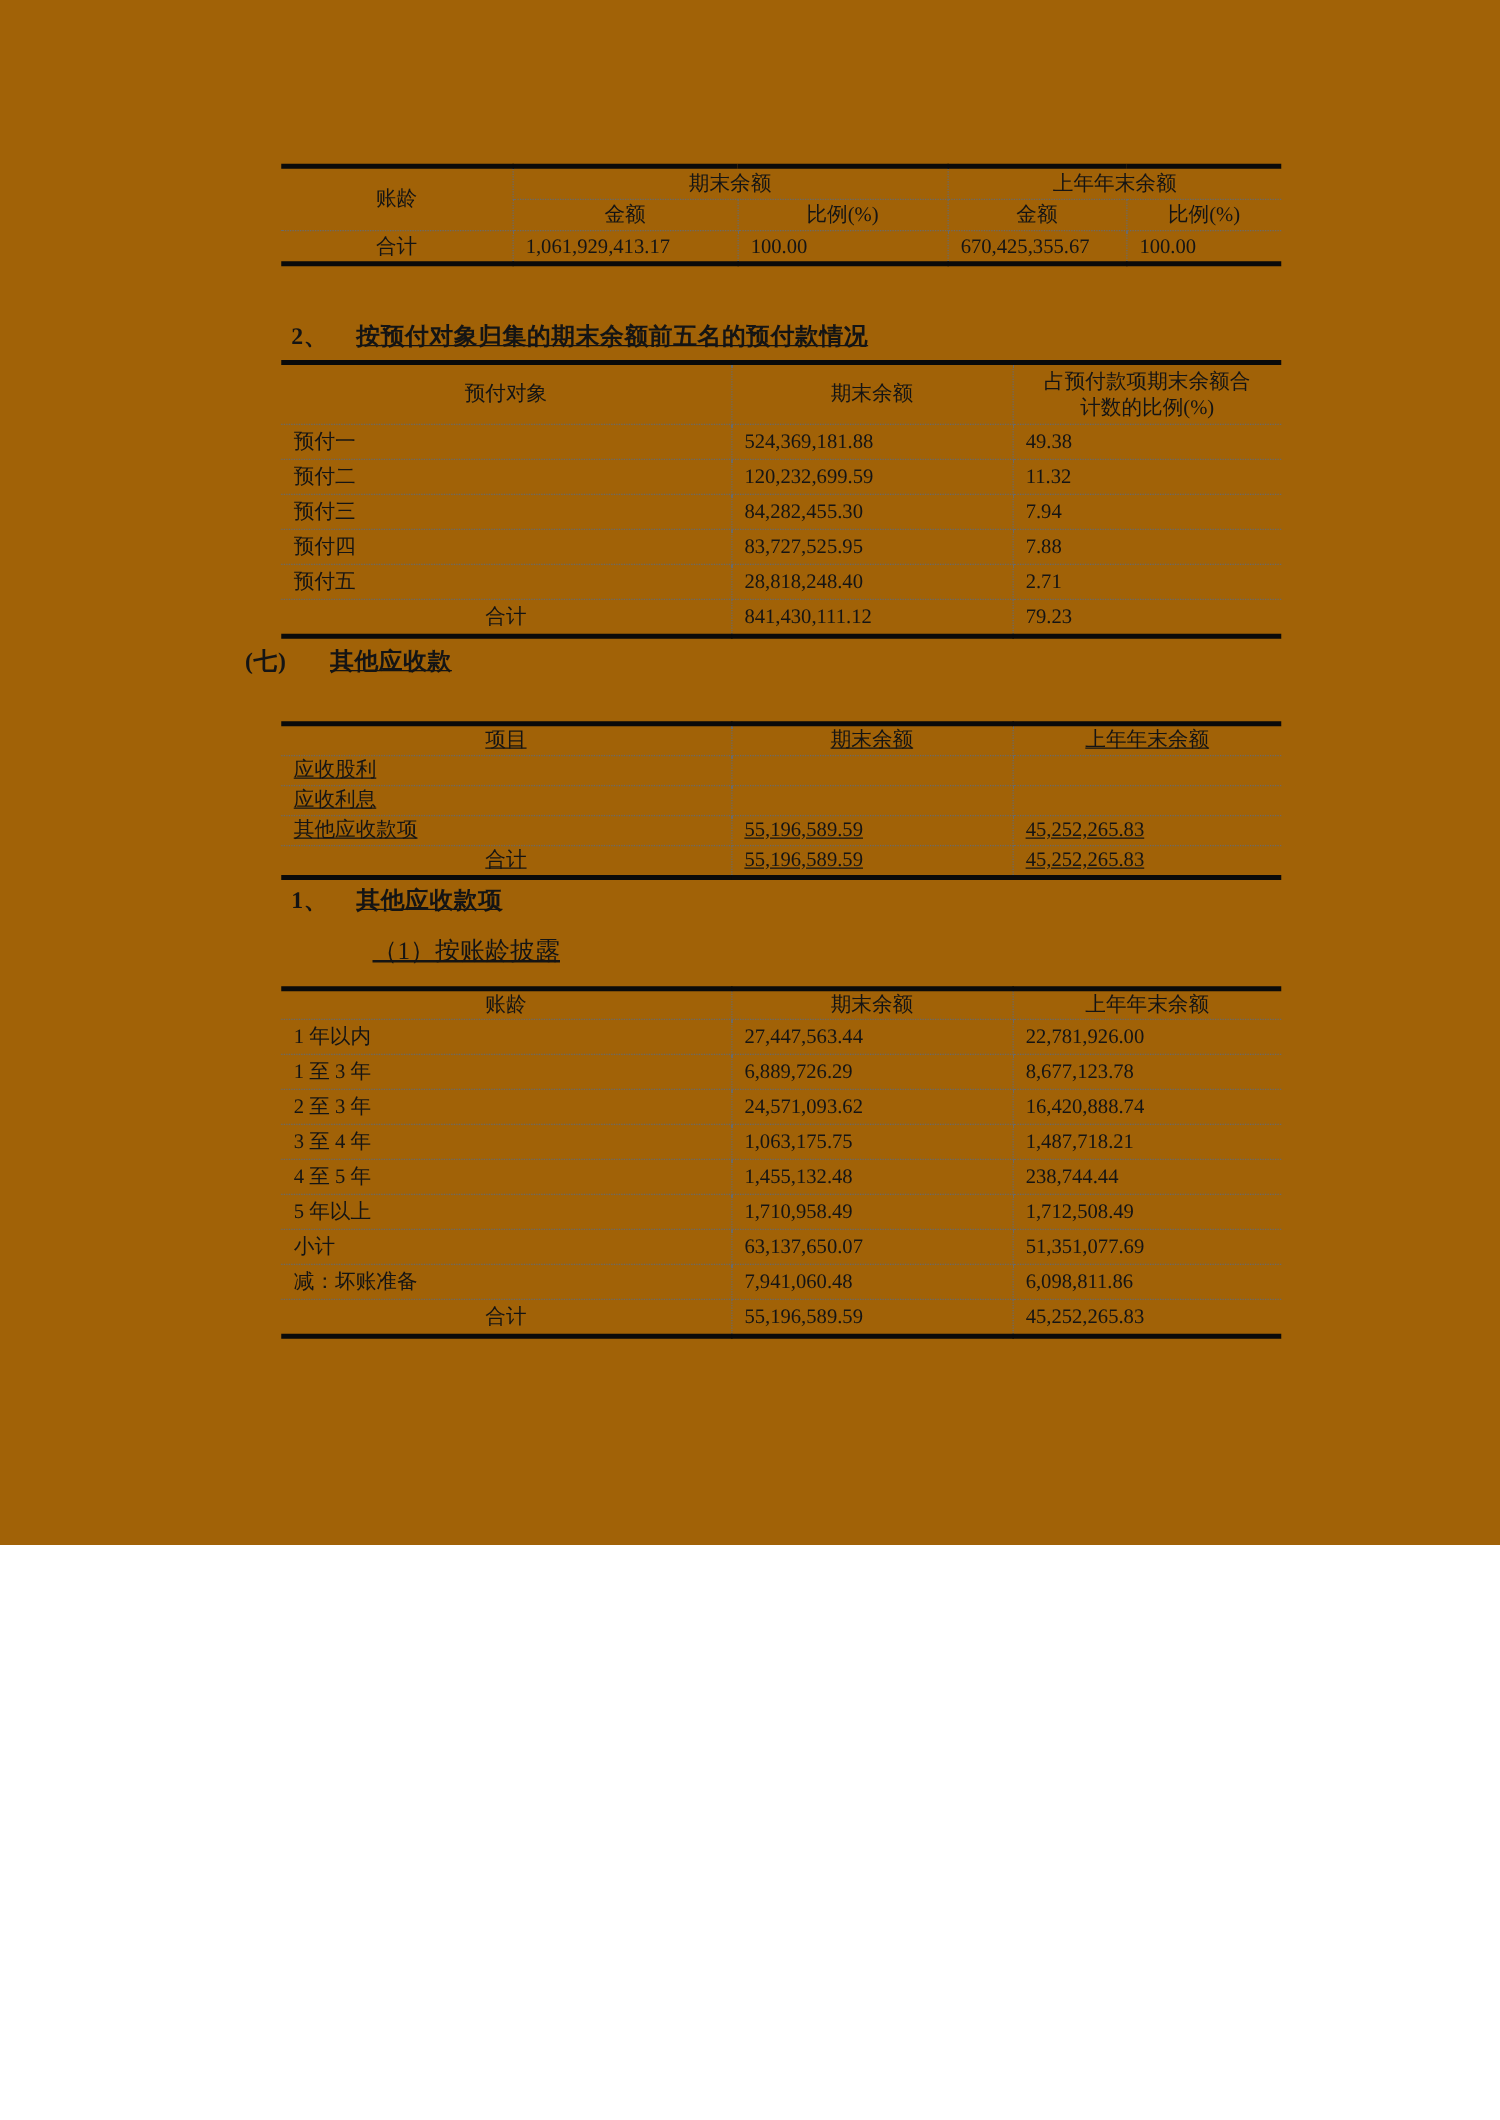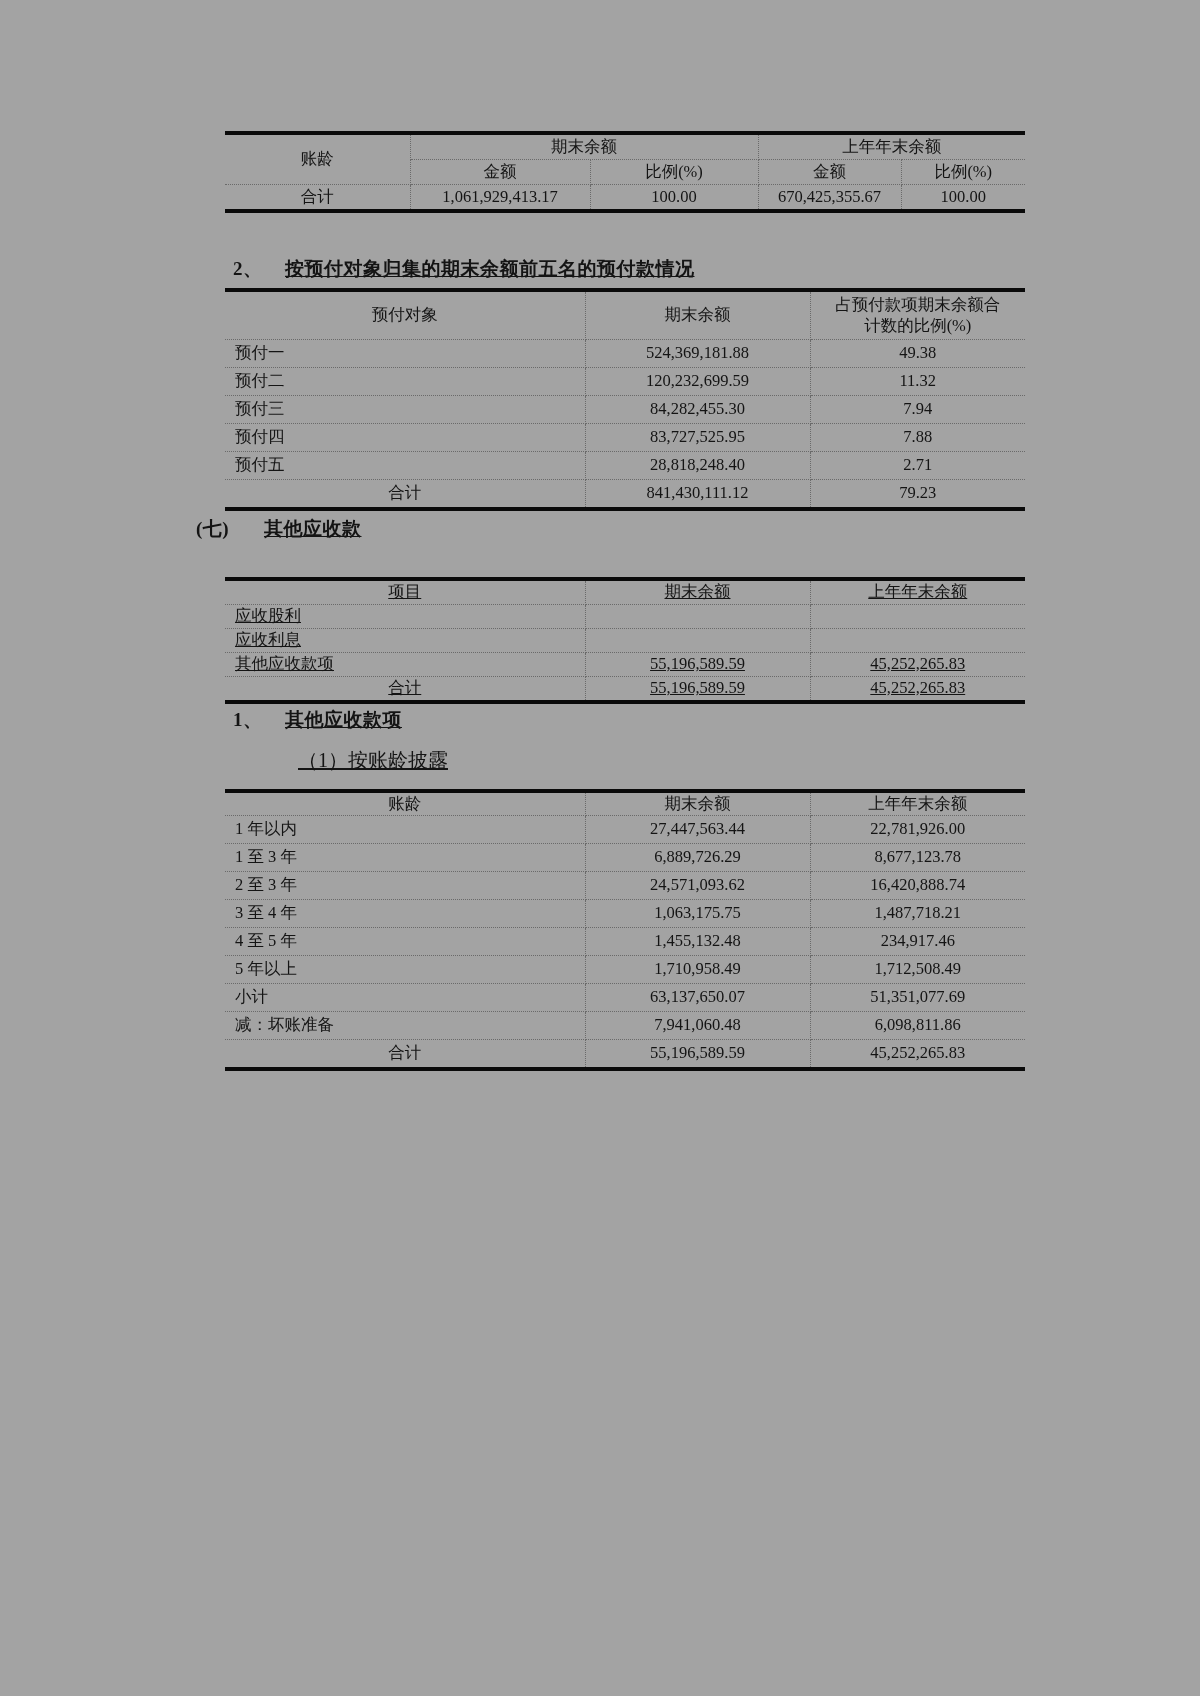--- a/index.html
+++ b/index.html
@@ -1,20 +1,20 @@
 <!DOCTYPE html>
 <html><head>
 <meta charset="utf-8">
 <style>
   html,body{margin:0;padding:0;background:#ffffff;}
   .page{
     position:relative;
     width:1200px;
-    height:1696px;
-    background:#a3a3a3;
+    height:1236px;
+    background:#a16207;
     font-family:"Liberation Serif","DejaVu Serif",serif;
     color:#141414;
     overflow:hidden;
   }
   
   table.fin{
     position:absolute;
     border-collapse:collapse;
     table-layout:fixed;
     width:800px;
@@ -28,21 +28,21 @@
     height:26px;
     line-height:1.25;
     vertical-align:middle;
     overflow:hidden;
     white-space:nowrap;
   }
   table.fin td:first-child{border-left:none;}
   table.fin td:last-child{border-right:none;}
   td.hd{text-align:center;}
   td.lbl{text-align:left;padding-left:9px;}
-  td.num{text-align:center;padding-right:10px;}
+  td.num{text-align:left;padding-right:10px;}
   td.ctr{text-align:center;}
   
   #table1{left:225px;top:131px;}
   #table1 td{height:24px;}
   #table2{left:225px;top:288px;}
   #table2 td{height:27px;}
   #table3{left:225px;top:577px;text-decoration:underline;}
   #table3 td{height:23px;}
   #table4{left:225px;top:789px;}
   #table4 td{height:27px;}
@@ -223,21 +223,21 @@
       <td class="num">16,420,888.74</td>
     </tr>
     <tr>
       <td class="lbl">3 至 4 年</td>
       <td class="num">1,063,175.75</td>
       <td class="num">1,487,718.21</td>
     </tr>
     <tr>
       <td class="lbl">4 至 5 年</td>
       <td class="num">1,455,132.48</td>
-      <td class="num">234,917.46</td>
+      <td class="num">238,744.44</td>
     </tr>
     <tr>
       <td class="lbl">5 年以上</td>
       <td class="num">1,710,958.49</td>
       <td class="num">1,712,508.49</td>
     </tr>
     <tr>
       <td class="lbl">小计</td>
       <td class="num">63,137,650.07</td>
       <td class="num">51,351,077.69</td>

